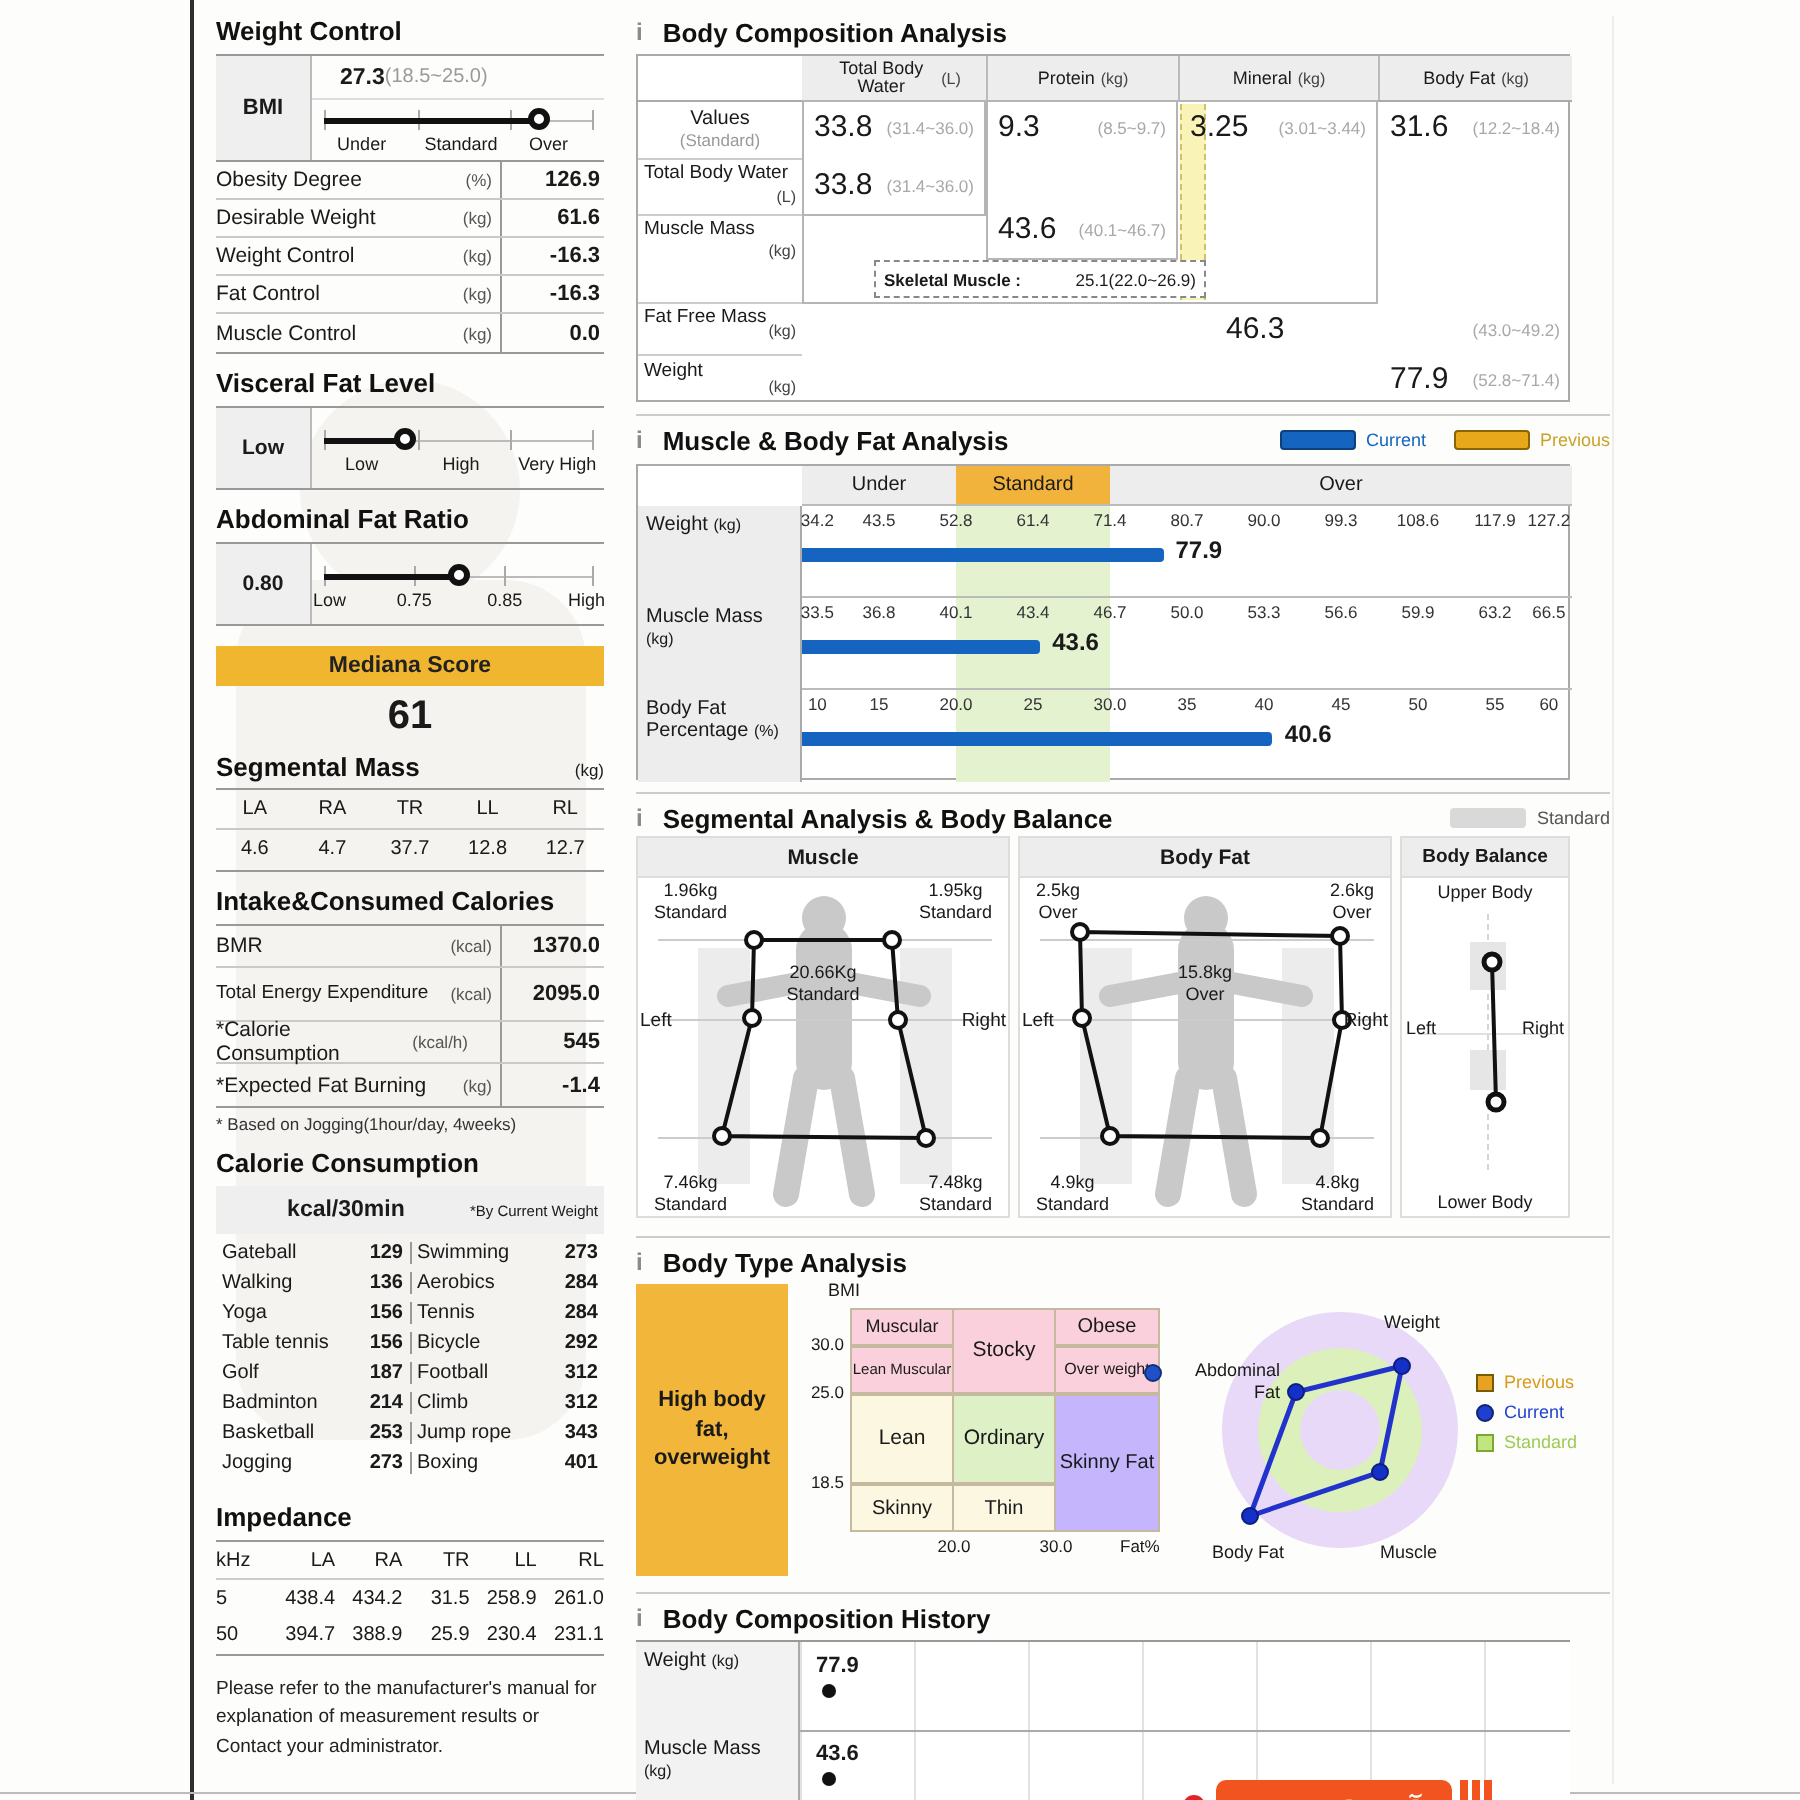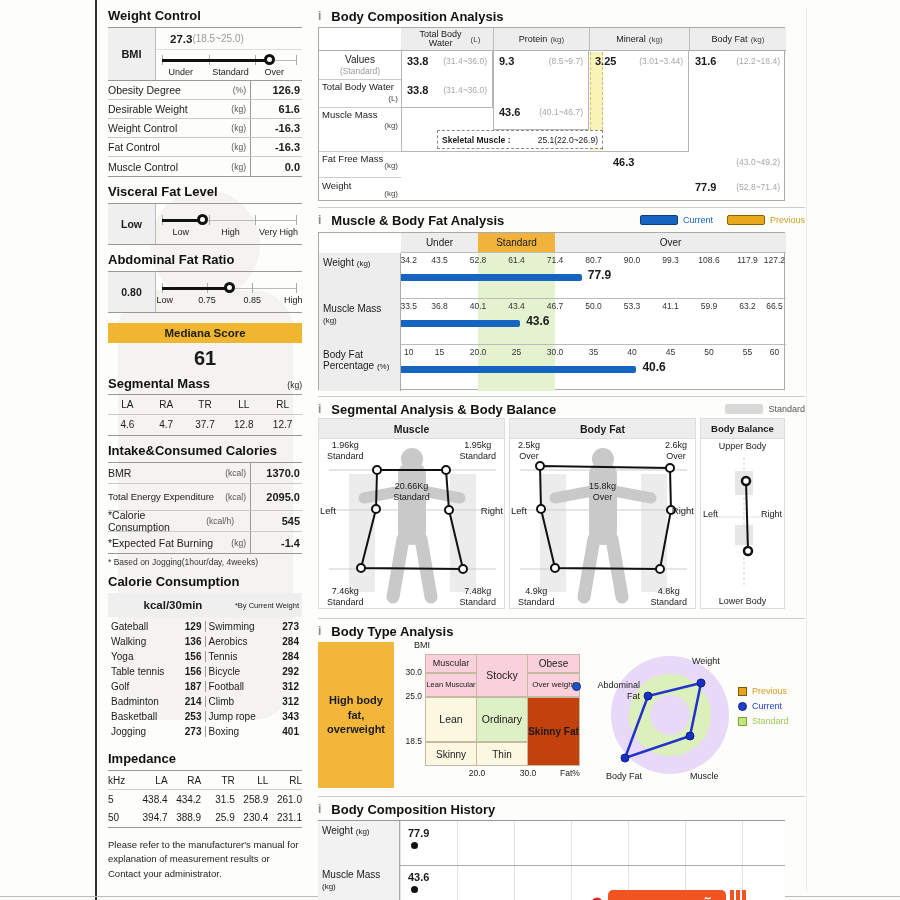--- a/index.html
+++ b/index.html
@@ -55,21 +55,21 @@
   .note{font-size:9.5px;color:#222;line-height:1.5;margin-top:10px;}
   .small-note{font-size:8.5px;color:#333;margin:3px 0 0 0;}
   
   .rsec{position:relative;border-top:1px solid #ccc;padding-top:3px;}
   .rsec-title{display:flex;align-items:center;height:18px;}
   
   #bca-tbl{position:relative;width:467px;height:174px;border:1px solid #aaa;margin-top:2px;font-size:9.5px;background:#fff;}
   .hcell{position:absolute;top:0;height:22px;background:#ededed;border-left:1px solid #bbb;display:flex;align-items:center;justify-content:center;gap:3px;font-size:9px;}
   .hu{font-size:8px;color:#444;}
   .vpair{position:absolute;display:flex;align-items:center;justify-content:space-between;padding:0 4px;}
-  .vpair .v{font-weight:bold;font-size:11px;}
+  .vpair .v{font-weight:normal;font-size:15px;}
   .vpair .r{font-size:8.5px;color:#a8a8a8;}
   .box{position:absolute;border:1px solid #b5b5b5;}
   .lrow{position:absolute;left:0;width:82px;border-bottom:1px solid #ccc;padding:2px 3px;font-size:9.5px;}
   .lunit{font-size:8px;color:#444;position:absolute;right:3px;bottom:3px;}
   
   #mbf-tbl{position:relative;width:467px;height:158px;border:1px solid #aaa;margin-top:3px;background:#fff;}
   .mbf-lab{position:absolute;left:0;width:82px;background:#ededed;border-right:1px solid #aaa;font-size:10px;padding:4px;}
   .mbf-row{position:absolute;left:82px;width:385px;height:46px;border-bottom:1px solid #bbb;}
   .tk{position:absolute;top:2px;font-size:8.5px;transform:translateX(-50%);color:#333;}
   .bar{position:absolute;left:0;top:21px;height:7px;background:#1565c0;border-radius:0 2px 2px 0;}
@@ -82,21 +82,21 @@
   .seg-hd{height:20px;background:#ededed;text-align:center;font-size:10.5px;font-weight:bold;line-height:20px;border-bottom:1px solid #ddd;}
   .fig{position:relative;height:170px;}
   .lbl{position:absolute;font-size:9px;line-height:1.25;text-align:center;}
   .sideL{position:absolute;font-size:9.5px;left:1px;top:66px;}
   .sideR{position:absolute;font-size:9.5px;right:1px;top:66px;}
   
   .btcell{position:absolute;border:1px solid #c5b9a0;display:flex;align-items:center;justify-content:center;text-align:center;line-height:1.1;}
   .pk{background:#fad0dc;}
   .cm{background:#fbf7e0;}
   .gn{background:#def0c6;}
-  .gd{background:#c2410c;font-weight:bold;}
+  .gd{background:#c4b5fd;}
   .rleg{display:flex;align-items:center;font-size:9px;margin-bottom:5px;}
   .sq{width:9px;height:9px;margin-right:5px;border:1.5px solid #555;}
   
   #hist-chart{position:relative;width:467px;height:134px;border-top:1px solid #999;border-bottom:1px solid #999;background:#fff;margin-top:2px;}
   .h-lab{position:absolute;left:0;width:82px;background:#f2f2f2;border-right:1px solid #aaa;font-size:10px;padding:4px;}
   .h-row-line{position:absolute;left:0;width:467px;height:1px;background:#aaa;}
   .vgrid{position:absolute;top:0;width:1px;height:134px;background:#e2e2e2;}
   .h-val{position:absolute;font-size:11px;font-weight:bold;}
   .h-dot{position:absolute;width:7px;height:7px;border-radius:50%;background:#111;}
   
@@ -497,21 +497,21 @@
         <span class="barval" style="left:48.5%">77.9</span>
       </div>
       <div class="mbf-row" style="top:66px;">
         <i class="tk" style="left:2%">33.5</i>
           <i class="tk" style="left:10%">36.8</i>
           <i class="tk" style="left:20%">40.1</i>
           <i class="tk" style="left:30%">43.4</i>
           <i class="tk" style="left:40%">46.7</i>
           <i class="tk" style="left:50%">50.0</i>
           <i class="tk" style="left:60%">53.3</i>
-          <i class="tk" style="left:70%">41.1</i>
+          <i class="tk" style="left:70%">56.6</i>
           <i class="tk" style="left:80%">59.9</i>
           <i class="tk" style="left:90%">63.2</i>
           <i class="tk" style="left:97%">66.5</i>
         <div class="bar" style="width: 31%;"></div>
         <span class="barval" style="left:32.5%">43.6</span>
       </div>
       <div class="mbf-row" style="top:112px;border-bottom:none;">
         <i class="tk" style="left:2%">10</i>
           <i class="tk" style="left:10%">15</i>
           <i class="tk" style="left:20%">20.0</i>

